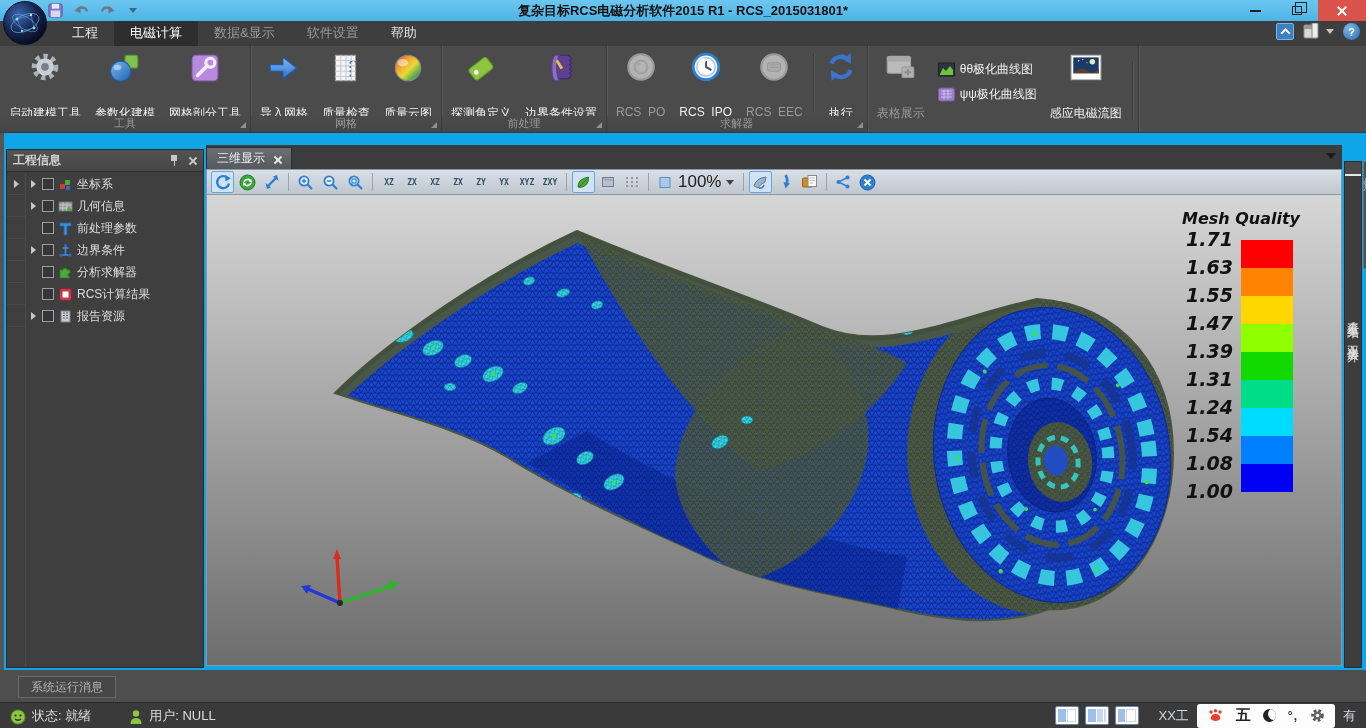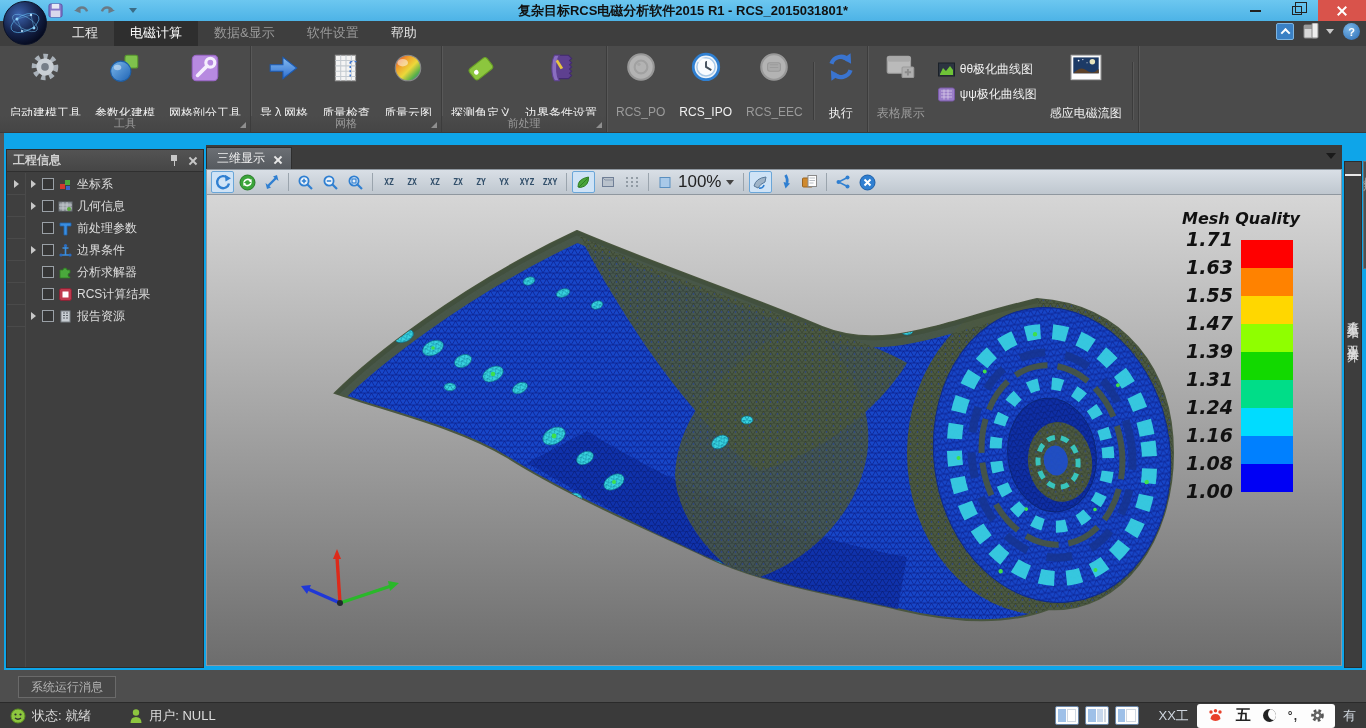--- a/index.html
+++ b/index.html
@@ -107,21 +107,21 @@
   .rstrip { position:absolute; left:1340px; top:28px; width:18px; height:507px; background:#3d3d3d; border:1px solid #2d2d2d;}
   .rstrip .cap { height:14px; background:#4a4a4a; border-bottom:2px solid #e8e8e8;}
   .rstrip .vtext { position:absolute; left:0; right:0; top:150px; writing-mode:vertical-rl; text-orientation:upright; color:#dedede; font-size:12px; letter-spacing:2px; margin:auto; width:16px; text-align:left;}
   .ptab { position:absolute; left:1359px; top:28px; width:14px; height:108px; background:#4e4e4e; border:1px solid #6e6e6e; }
   .ptab .vtext { writing-mode:vertical-rl; text-orientation:upright; color:#a8a8a8; font-size:11px; letter-spacing:1px; margin:6px auto; display:block; text-align:center; width:12px;}
 
   
   .bottomband { position:absolute; left:0; top:670px; width:1366px; height:32px; background:#4e4e4e; }
   .msgtab { position:absolute; left:18px; top:6px; height:22px; padding:0 12px; border:1px solid #6a6a6a; background:#474747; color:#b5b5b5; font-size:12px; display:flex; align-items:center;}
   .statusbar { position:absolute; left:0; top:702px; width:1366px; height:26px; background:#3a3a3a; border-top:1px solid #2a2a2a; display:flex; align-items:center; padding:0 10px; color:#e8e8e8;}
-  .statusbar .seg { display:flex; align-items:center; gap:6px; margin-right:38px; }
+  .statusbar .seg { display:flex; align-items:flex-end; gap:6px; margin-right:38px; }
   .sb-right { margin-left:auto; display:flex; align-items:center; gap:6px; }
   .lay-btn { width:24px; height:19px; background:#fdfdfd; border:1px solid #6a86a8; border-radius:2px; display:flex; padding:2px; gap:1px;}
   .lay-btn .pane { background:#b9cdе8; }
   .ime { background:#fdfdfd; border-radius:3px; height:24px; display:flex; align-items:center; gap:12px; padding:0 10px; margin:0 2px;}
   .ime .ch { color:#222; font-size:15px; font-weight:bold; }
   .ime .punct { color:#333; font-size:12px; font-weight:bold; letter-spacing:1px;}
   .crescent { width:13px; height:13px; border-radius:50%; background:#222; position:relative; overflow:hidden;}
   .crescent:before { content:""; position:absolute; left:5px; top:-1px; width:12px; height:12px; border-radius:50%; background:#fdfdfd;}
   .sb-text { font-size:13px; color:#ddd; }
 </style>
@@ -363,20 +363,21 @@
             <svg width="34" height="34" viewBox="0 0 32 32">
                 <path d="M7 12 A9.5 9.5 0 0 1 23 8.5" fill="none" stroke="#3a74cf" stroke-width="4"></path>
                 <polygon points="25,2 25.5,12 17.5,7.5" fill="#3a74cf"></polygon>
                 <path d="M25 18 A9.5 9.5 0 0 1 9 21.5" fill="none" stroke="#3a74cf" stroke-width="4"></path>
                 <polygon points="7,28 6.5,18 14.5,22.5" fill="#3a74cf"></polygon>
               </svg>
           </span>
             <span class="rlb">执行</span>
         </div>
       </div>
+      <div class="rfooter"><span>求解器</span><span class="launcher"></span></div>
     </div>
 
     <div class="rgroup">
       <div class="ritems">
         <div class="rbtn disabled">
           <span class="ric">
             <svg width="34" height="34" viewBox="0 0 32 32" opacity="0.7">
                 <rect x="3" y="5" width="22" height="16" rx="2" fill="#e9e9e9" stroke="#c2c2c2"></rect>
                 <rect x="3" y="5" width="22" height="5" rx="2" fill="#d2d2d2"></rect>
                 <rect x="17" y="15" width="11" height="10" rx="1" fill="#dcdcdc" stroke="#bdbdbd"></rect>
@@ -810,21 +811,21 @@
                 <div class="lblock" style="background: rgb(0, 0, 245);"></div>
               </div>
             <div id="legend-labels">
                 <div class="llab" style="top: -4px;">1.71</div>
                 <div class="llab" style="top: 24px;">1.63</div>
                 <div class="llab" style="top: 52px;">1.55</div>
                 <div class="llab" style="top: 80px;">1.47</div>
                 <div class="llab" style="top: 108px;">1.39</div>
                 <div class="llab" style="top: 136px;">1.31</div>
                 <div class="llab" style="top: 164px;">1.24</div>
-                <div class="llab" style="top: 192px;">1.16</div>
+                <div class="llab" style="top: 192px;">1.54</div>
                 <div class="llab" style="top: 220px;">1.08</div>
                 <div class="llab" style="top: 248px;">1.00</div>
               </div>
           </div>
         </div>
       </div>
     </div>
 
     <div class="rstrip">
       <div class="cap"></div>

